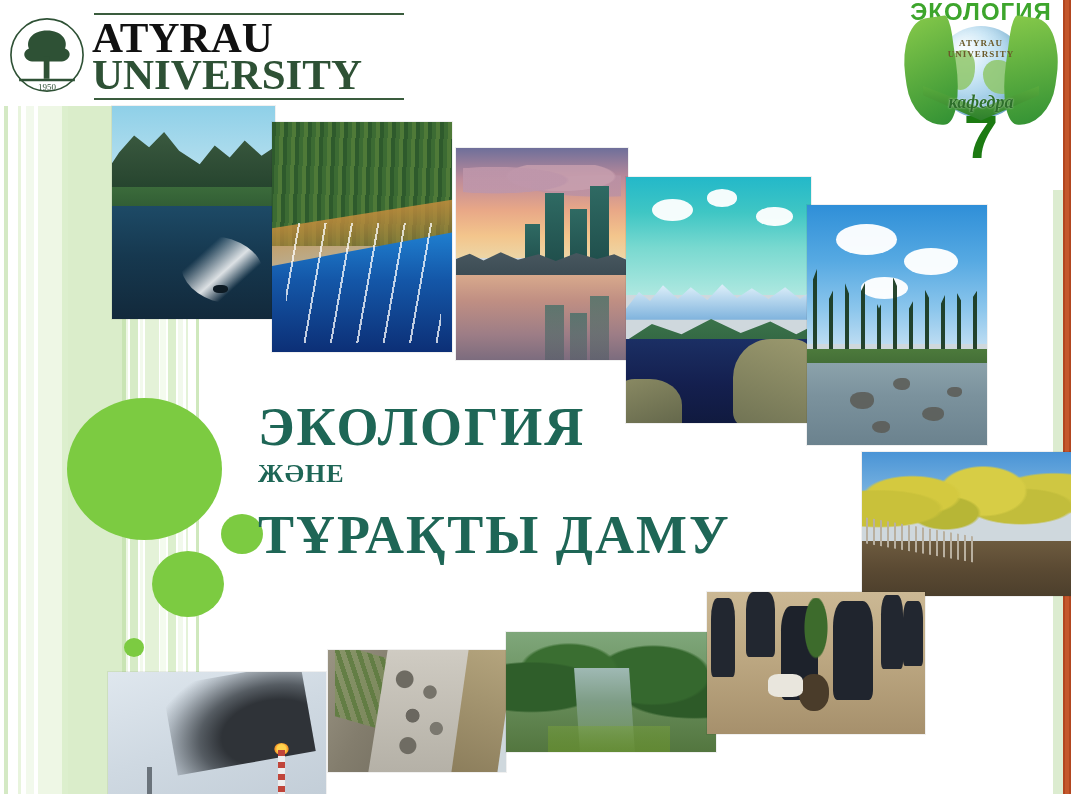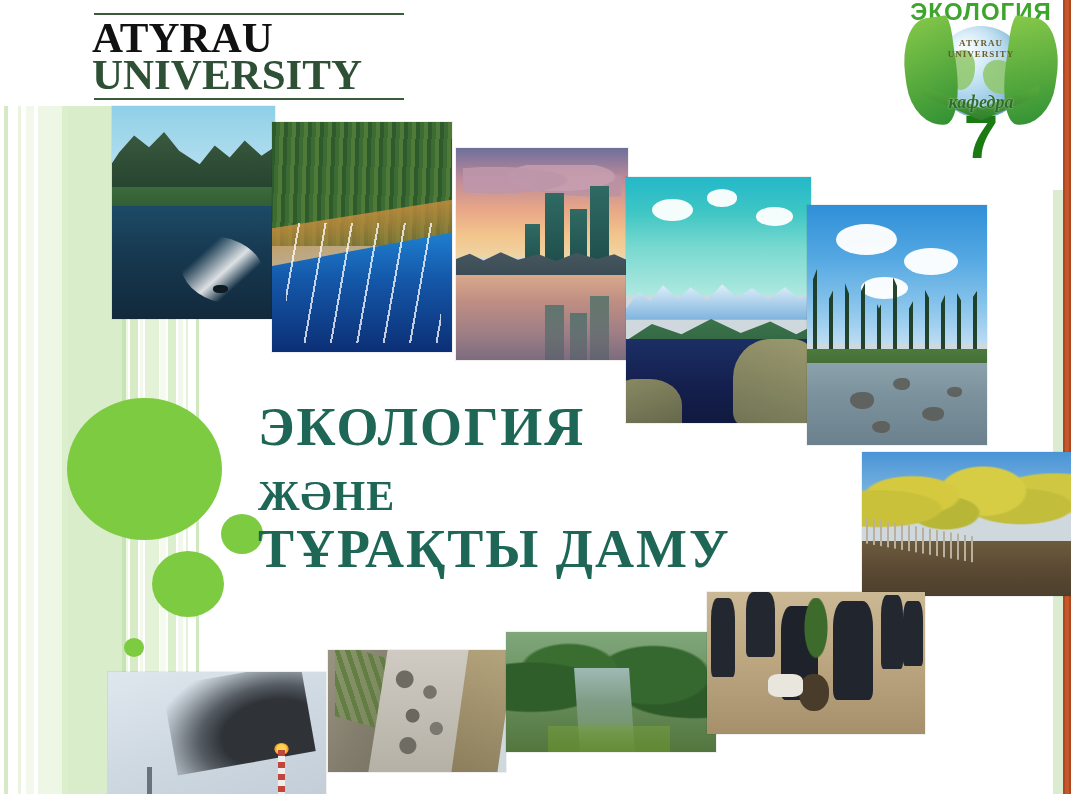--- a/index.html
+++ b/index.html
@@ -524,22 +524,22 @@
     width: 520px;
   }
   .title-line {
     font-family: "Liberation Serif", serif;
     font-weight: 700;
     color: #1e6656;
     line-height: 1.02;
     white-space: nowrap;
   }
   .t1 { font-size: 54px; letter-spacing: 2px; }
-  .t2 { font-size: 42px; letter-spacing: 1px; margin-top: 20px; }
-  .t3 { font-size: 54px; letter-spacing: 2px; margin-top: 4px; }
+  .t2 { font-size: 26px; letter-spacing: 1px; margin-top: 6px; }
+  .t3 { font-size: 54px; letter-spacing: 2px; margin-top: 20px; }
 </style>
 </head>
 <body>
 
 <div id="slide">
 
   <div class="stripe-band">
       <div class="stripe" style="left: 4px; width: 4px; background: rgb(212, 233, 196);"></div>
       <div class="stripe" style="left: 18px; width: 3px; background: rgb(232, 244, 221);"></div>
       <div class="stripe" style="left: 26px; width: 8px; background: rgb(242, 249, 236);"></div>
@@ -661,20 +661,30 @@
       <div class="rootball"></div>
       <div class="bag"></div>
   </div>
 
   <div class="bubble" style="left:67px;top:398px;width:155px;height:142px;"></div>
   <div class="bubble" style="left:152px;top:551px;width:72px;height:66px;"></div>
   <div class="bubble" style="left:221px;top:514px;width:42px;height:40px;"></div>
   <div class="bubble" style="left:124px;top:638px;width:20px;height:19px;"></div>
 
   <div class="au-logo">
+    <div class="au-emblem">
+      <svg viewBox="0 0 100 100" width="82" height="82" aria-hidden="true">
+        <circle cx="50" cy="50" r="44" fill="#ffffff" stroke="#2e5135" stroke-width="2"></circle>
+        <path d="M50 20 C32 20 24 32 28 42 C18 46 22 58 34 58 L66 58 C78 58 82 46 72 42 C76 32 68 20 50 20 Z" fill="#2e5135"></path>
+        <rect x="46" y="52" width="7" height="27" fill="#2e5135"></rect>
+        <path d="M16 79 L84 79 L84 82 L16 82 Z" fill="#2e5135"></path>
+        <text x="50" y="93" font-family="Liberation Serif, serif" font-size="11" fill="#2e5135" text-anchor="middle">1950</text>
+      </svg>
+      
+    </div>
     <div class="au-line top"></div>
     <div class="au-line bot"></div>
     <div class="au-wordmark">
       <div class="au-text-1">ATYRAU</div>
       <div class="au-text-2">UNIVERSITY</div>
     </div>
   </div>
 
   <div class="eco-logo">
     <div class="eco-word">ЭКОЛОГИЯ</div>

